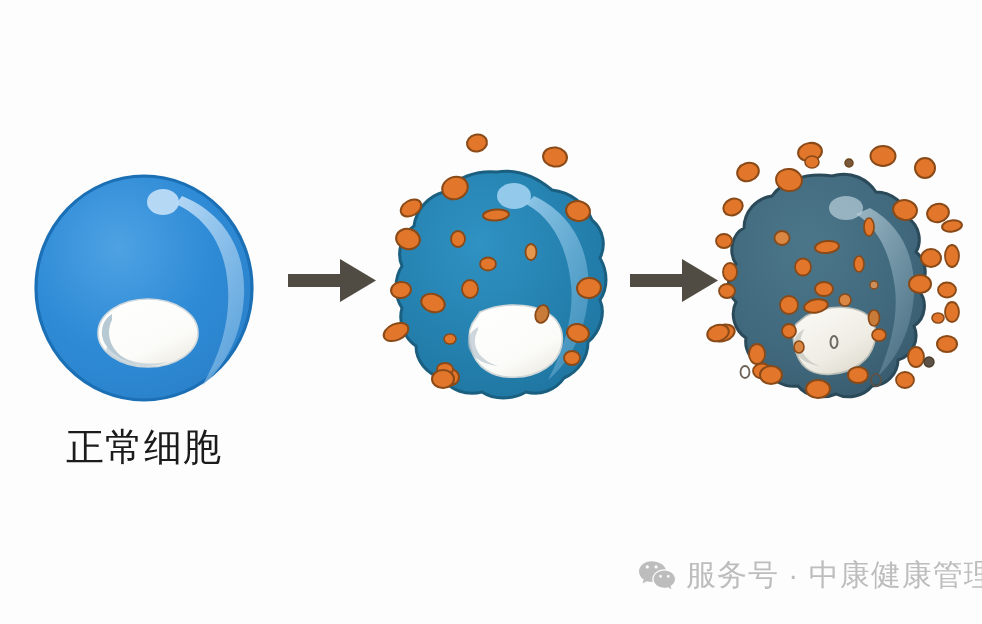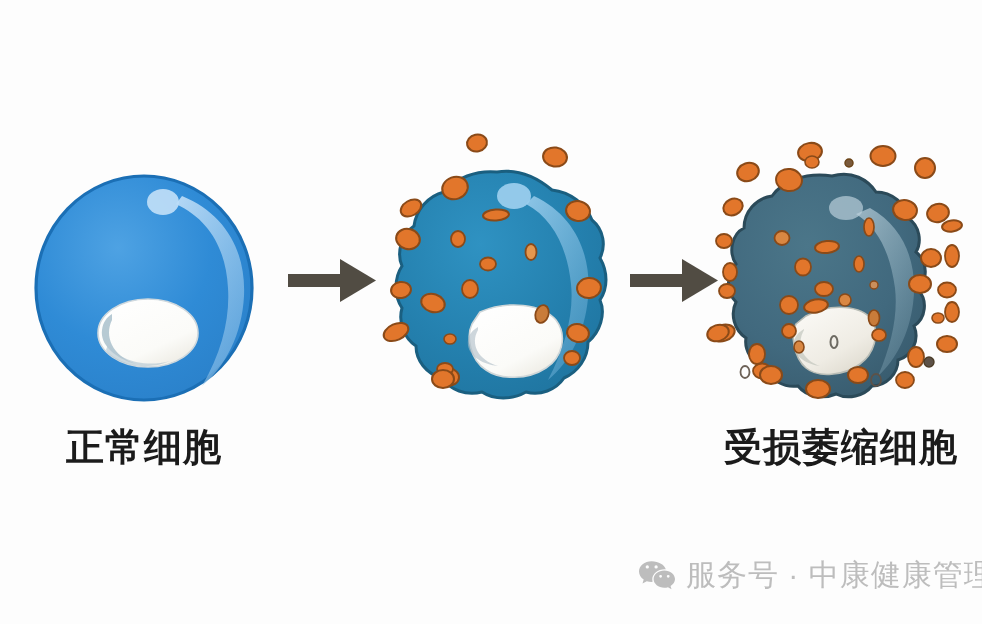--- a/index.html
+++ b/index.html
@@ -19,21 +19,21 @@
   .diagram-layer {
     position: absolute;
     left: 0;
     top: 0;
     width: 982px;
     height: 624px;
   }
   .label {
     position: absolute;
     font-size: 38px;
-    font-weight: 700;
+    font-weight: 400;
     color: #1b1b1b;
     letter-spacing: 1px;
     white-space: nowrap;
     line-height: 1;
   }
   #label-0 { left: 66px;  top: 428px; }
   #label-1 { left: 392px; top: 428px; }
   #label-2 { left: 724px; top: 428px; }
 
   #watermark {
@@ -254,21 +254,20 @@
         <ellipse cx="816" cy="306" rx="12" ry="6.5" fill="#e2762b" stroke="#8a4a18" stroke-width="2" transform="rotate(-10 816 306)"></ellipse>
         <ellipse cx="789" cy="331" rx="7" ry="7" fill="#e2762b" stroke="#8a4a18" stroke-width="1.8"></ellipse>
         <ellipse cx="874" cy="318" rx="5.5" ry="8" fill="#c97c3a" stroke="#8a4a18" stroke-width="1.7"></ellipse>
         <ellipse cx="879" cy="335" rx="7" ry="6" fill="#e2762b" stroke="#8a4a18" stroke-width="1.7"></ellipse>
         <ellipse cx="799" cy="347" rx="5" ry="6" fill="#d98742" stroke="#8a4a18" stroke-width="1.6"></ellipse>
       </g>
     </g>
   </svg>
 
   <div class="label" id="label-0">正常细胞</div>
-  <div class="label" id="label-2">受损萎缩细胞</div>
 
   <div id="watermark">
     <svg class="wm-icon" width="38" height="30" viewBox="0 0 38 30">
       <path d="M13.6 1.2 C6.6 1.2 1 5.9 1 11.6 c0 3.2 1.8 6.1 4.7 8 L4.5 23.5
                l4.3 -2.3 c1.5 .45 3.1 .7 4.8 .7 c.35 0 .7 -.01 1.05 -.03
                c-.25 -.85 -.38 -1.73 -.38 -2.64 c0 -5.6 5.5 -10.1 12.3 -10.1
                c.42 0 .83 .02 1.24 .05 C26.6 4.9 20.8 1.2 13.6 1.2 Z
                M9.3 8.6 a1.65 1.65 0 1 1 0 -3.3 a1.65 1.65 0 0 1 0 3.3 Z
                M18.1 8.6 a1.65 1.65 0 1 1 0 -3.3 a1.65 1.65 0 0 1 0 3.3 Z" fill="#bdbdbd"></path>
       <path d="M37 19.1 c0 -4.8 -4.8 -8.7 -10.7 -8.7 c-5.9 0 -10.7 3.9 -10.7 8.7

